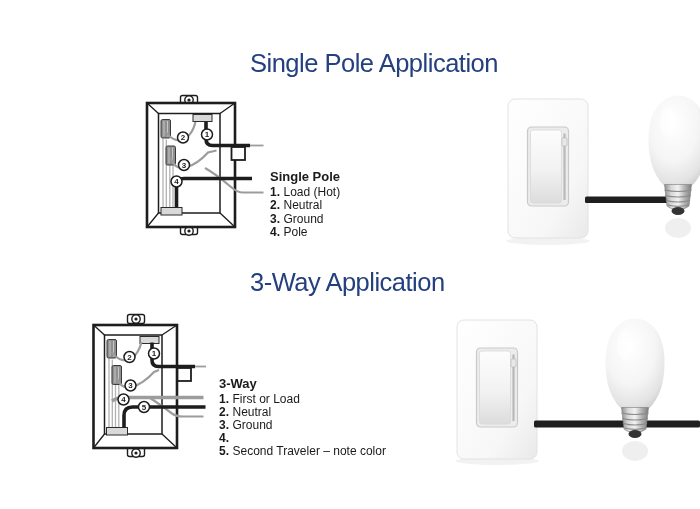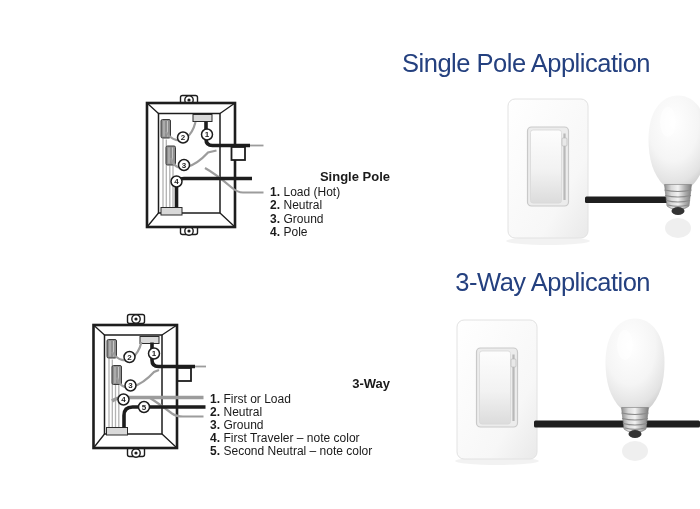--- a/index.html
+++ b/index.html
@@ -3,32 +3,32 @@
 <meta charset="utf-8">
 <style>
   html,body{margin:0;padding:0;background:#fff;}
   .stage{
     position:relative;width:700px;height:509px;background:#ffffff;
     overflow:hidden;font-family:"Liberation Sans",sans-serif;
   }
   .art{position:absolute;left:0;top:0;width:700px;height:509px;}
   .art text{font-family:"Liberation Sans",sans-serif;font-weight:bold;font-size:8px;text-anchor:middle;fill:#1d1d1d;}
   .title{
-    position:absolute;left:250px;width:400px;text-align:right;
+    position:absolute;left:250px;width:400px;text-align:left;
     color:#24407f;font-size:25.5px;letter-spacing:-0.5px;line-height:1.1;font-weight:400;
   }
   .title-sp{top:49px;}
   .title-3w{top:268px;}
   .legend{position:absolute;color:#1a1a1a;}
-  .legend .hd{font-weight:bold;font-size:13px;line-height:14px;margin:0 0 1.5px 0;text-align:right;}
+  .legend .hd{font-weight:bold;font-size:13px;line-height:14px;margin:0 0 1.5px 0;}
   .legend .row{display:flex;font-size:12px;}
   .legend .num{font-weight:bold;width:13.5px;flex:0 0 13.5px;}
   .legend-sp{left:270px;top:170px;width:120px;}
   .legend-sp .row{line-height:13.5px;}
-  .legend-3w{left:210px;top:377px;width:180px;}
+  .legend-3w{left:219px;top:377px;width:180px;}
   .legend-3w .row{line-height:13px;}
 </style>
 </head>
 <body>
 
 <div class="stage">
 
   <svg class="art" viewBox="0 0 700 509">
     <defs>
       <linearGradient id="gPlate" x1="0" y1="0" x2="1" y2="1">
@@ -244,21 +244,20 @@
     <div class="row">
       <span class="num">2.</span>
       <span class="lbl">Neutral</span>
     </div>
     <div class="row">
       <span class="num">3.</span>
       <span class="lbl">Ground</span>
     </div>
     <div class="row">
       <span class="num">4.</span>
-      <span class="lbl">First Traveler – note color</span>
     </div>
     <div class="row">
       <span class="num">5.</span>
-      <span class="lbl">Second Neutral – note color</span>
+      <span class="lbl">Second Traveler – note color</span>
     </div>
   </div>
 
 </div>
 
 </body></html>

